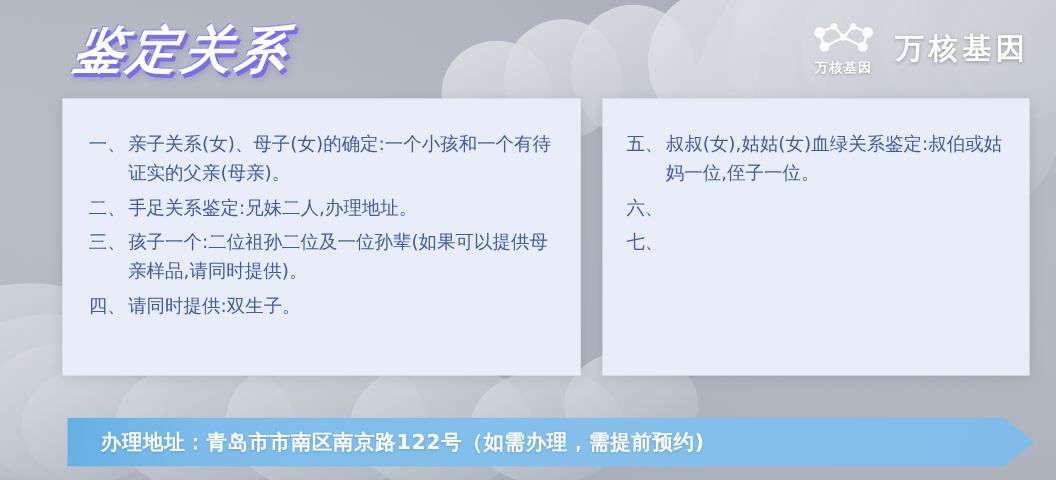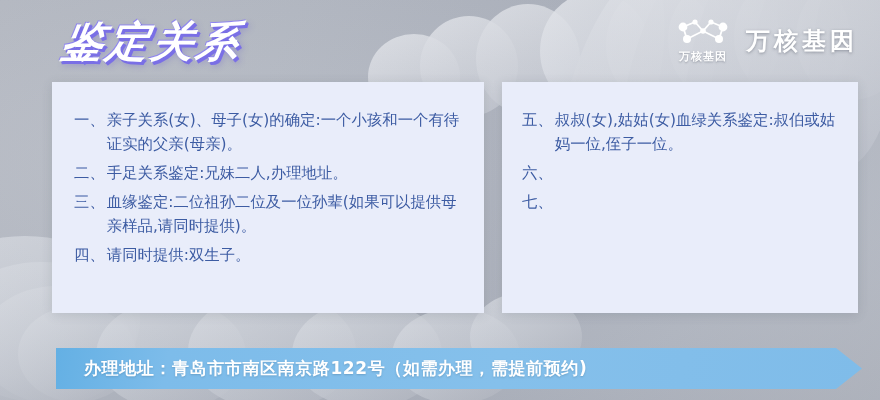--- a/index.html
+++ b/index.html
@@ -217,21 +217,21 @@
       <div class="item">
         <span class="item-num">一、</span>
         <span class="item-text">亲子关系(女)、母子(女)的确定:一个小孩和一个有待证实的父亲(母亲)。</span>
       </div>
       <div class="item">
         <span class="item-num">二、</span>
         <span class="item-text">手足关系鉴定:兄妹二人,办理地址。</span>
       </div>
       <div class="item">
         <span class="item-num">三、</span>
-        <span class="item-text">血缘鉴定:二位祖孙二位及一位孙辈(如果可以提供母亲样品,请同时提供)。</span>
+        <span class="item-text">孩子一个:二位祖孙二位及一位孙辈(如果可以提供母亲样品,请同时提供)。</span>
       </div>
       <div class="item">
         <span class="item-num">四、</span>
         <span class="item-text">请同时提供:双生子。</span>
       </div>
     </div>
   </div>
 
   <div class="panel panel-right">
     <div class="panel-inner">

